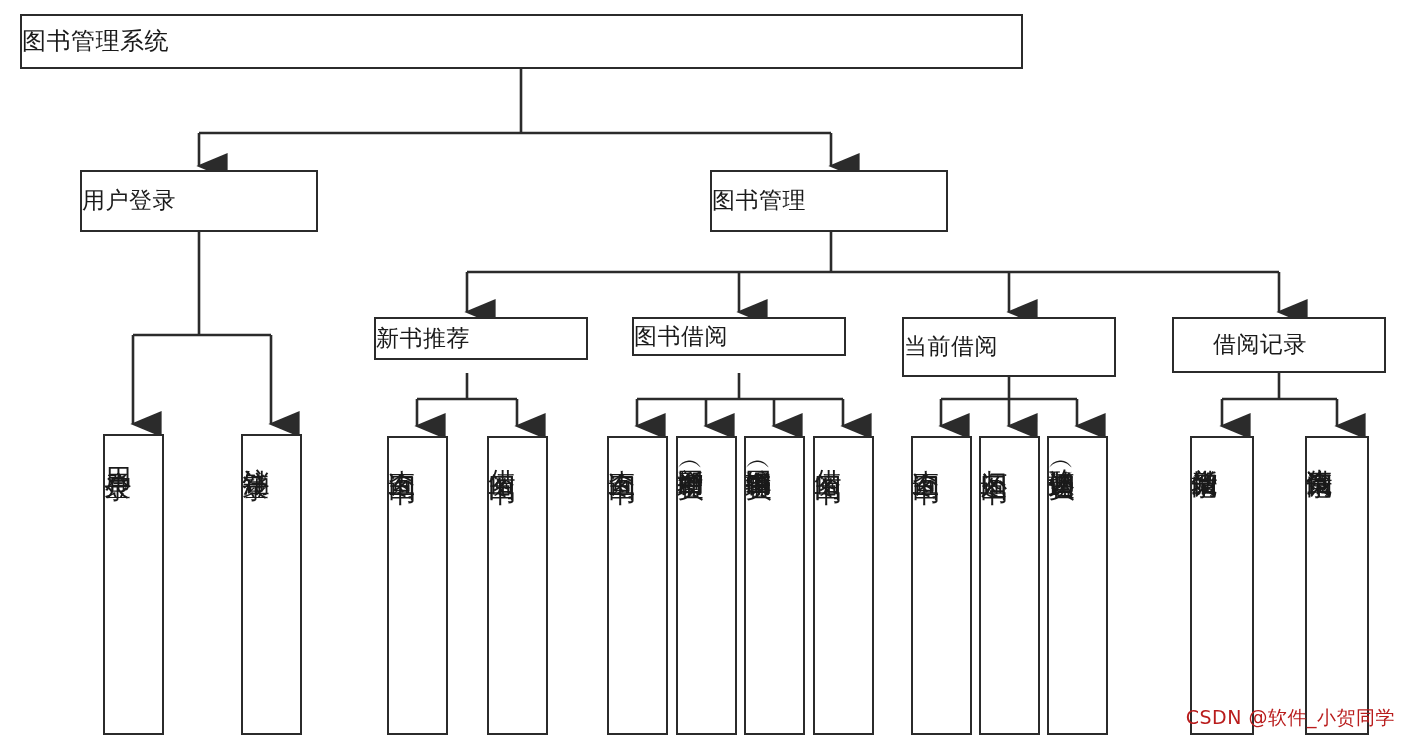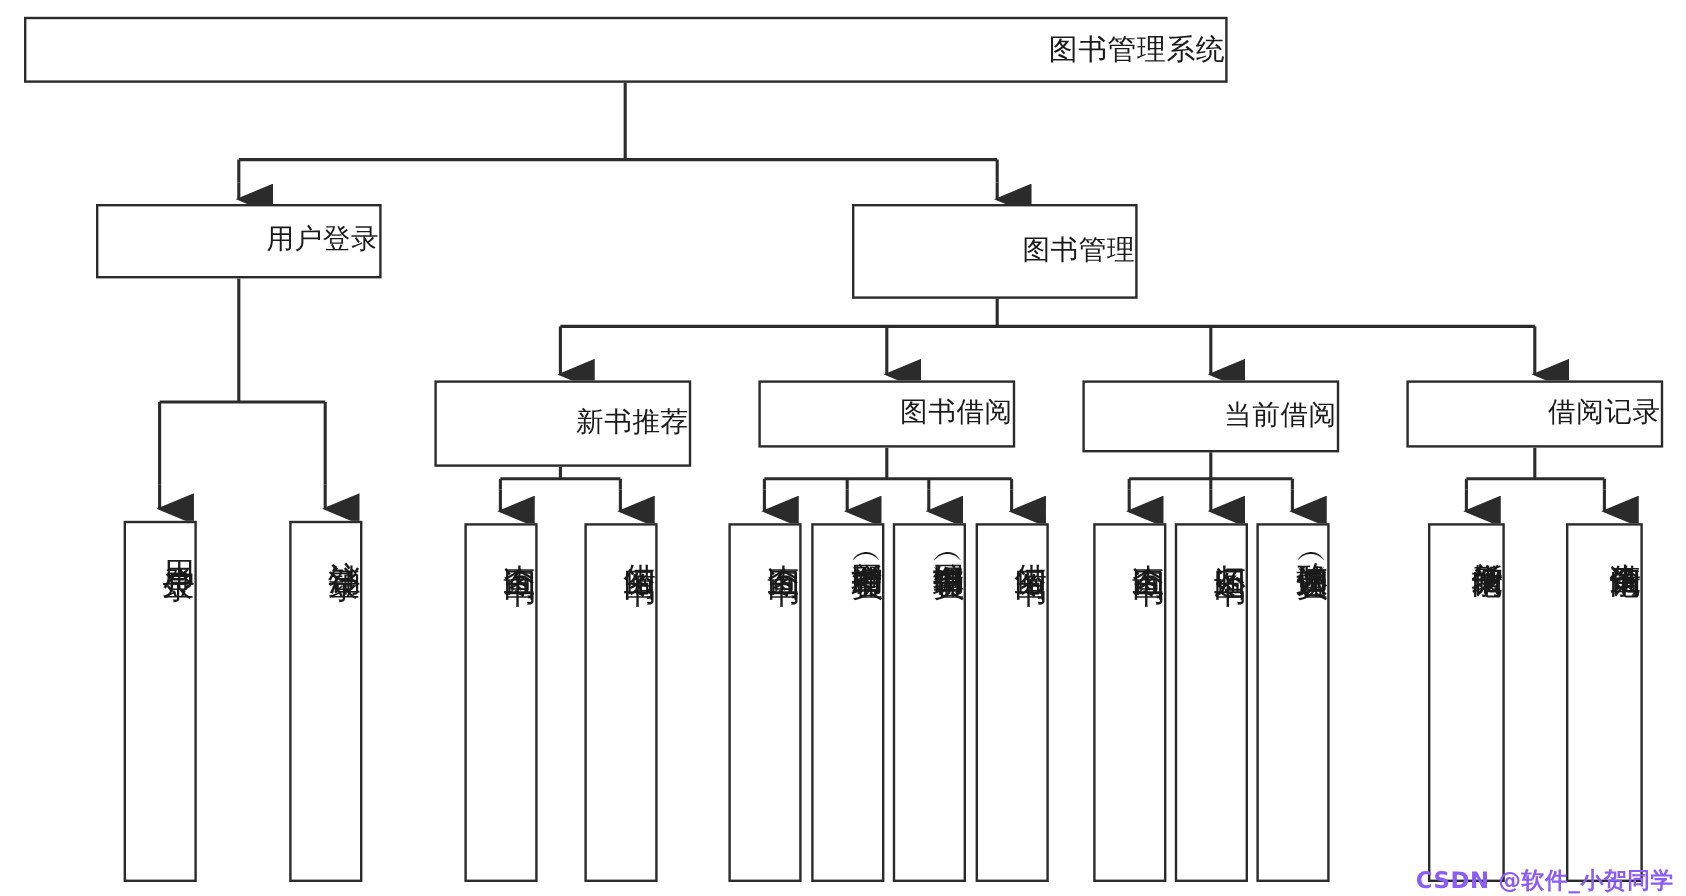--- a/index.html
+++ b/index.html
@@ -26,21 +26,21 @@
     height: 747px;
     pointer-events: none;
   }
   .node {
     position: absolute;
     box-sizing: border-box;
     background: #ffffff;
     border: 2.5px solid #2b2b2b;
     display: flex;
     align-items: center;
-    justify-content: flex-end;
+    justify-content: flex-start;
     z-index: 2;
   }
   .node .label {
     color: #1a1a1a;
     line-height: 1.12;
     letter-spacing: 0.5px;
     white-space: nowrap;
   }
   
   .node.horiz .label {
@@ -62,27 +62,26 @@
     letter-spacing: 3px;
     margin-top: 4px;
   }
   .node.vert.tall-text .label {
     font-size: 26px;
     letter-spacing: 1px;
   }
   .watermark {
     position: absolute;
     right: 10px;
-    bottom: 0;
+    bottom: 16px;
     font-size: 19px;
-    color: #8b5cf6;
+    color: #b91c1c;
     letter-spacing: 0.5px;
     z-index: 5;
     white-space: nowrap;
-    font-weight: bold;
   }
 </style>
 </head>
 <body>
 
 <div id="canvas">
 
   <svg id="edges" viewBox="0 0 1405 747" xmlns="http://www.w3.org/2000/svg">
     <defs>
       <marker id="arrow" viewBox="0 0 10 12" refX="5" refY="11" markerWidth="10" markerHeight="12" orient="auto-start-reverse">
@@ -155,28 +154,28 @@
     </g>
   </svg>
 
   <div class="node horiz root" style="left:20px; top:14px; width:1003px; height:55px;">
     <span class="label">图书管理系统</span>
   </div>
 
   <div class="node horiz" style="left:80px; top:170px; width:238px; height:62px;">
     <span class="label">用户登录</span>
   </div>
-  <div class="node horiz" style="left:710px; top:170px; width:238px; height:79px;">
+  <div class="node horiz" style="left:710px; top:170px; width:238px; height:62px;">
     <span class="label">图书管理</span>
   </div>
 
-  <div class="node horiz" style="left:362px; top:317px; width:214px; height:72px;">
+  <div class="node horiz" style="left:374px; top:317px; width:214px; height:43px;">
     <span class="label">新书推荐</span>
   </div>
-  <div class="node horiz" style="left:632px; top:317px; width:214px; height:56px;padding-left:40px;">
+  <div class="node horiz" style="left:632px; top:317px; width:214px; height:39px;">
     <span class="label">图书借阅</span>
   </div>
   <div class="node horiz" style="left:902px; top:317px; width:214px; height:60px;">
     <span class="label">当前借阅</span>
   </div>
   <div class="node horiz" style="left:1172px; top:317px; width:214px; height:56px;padding-left:39px;">
     <span class="label">借阅记录</span>
   </div>
 
   <div class="node vert" style="left:103px; top:434px; width:61px; height:301px;">

